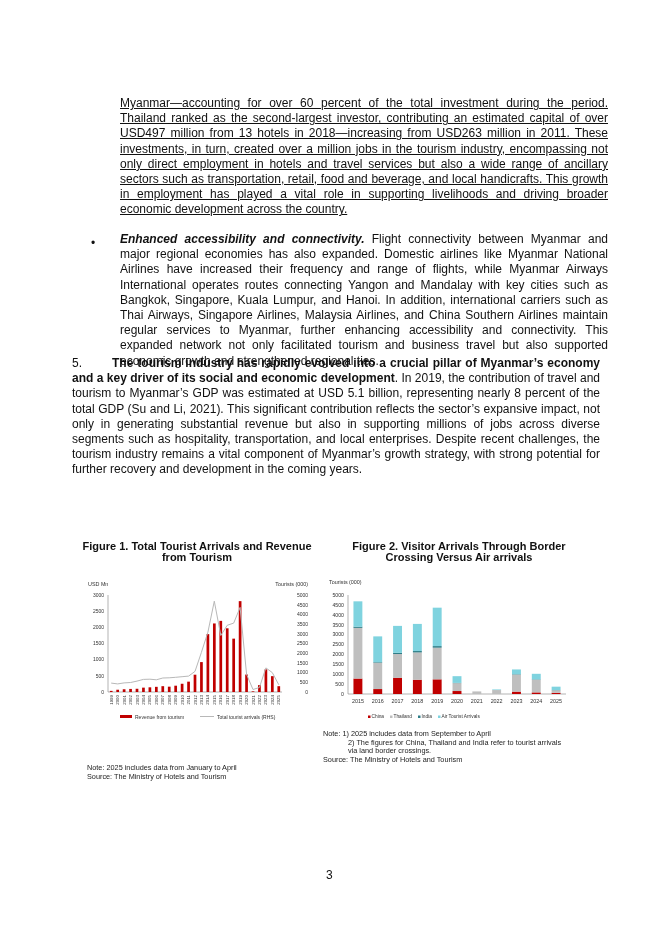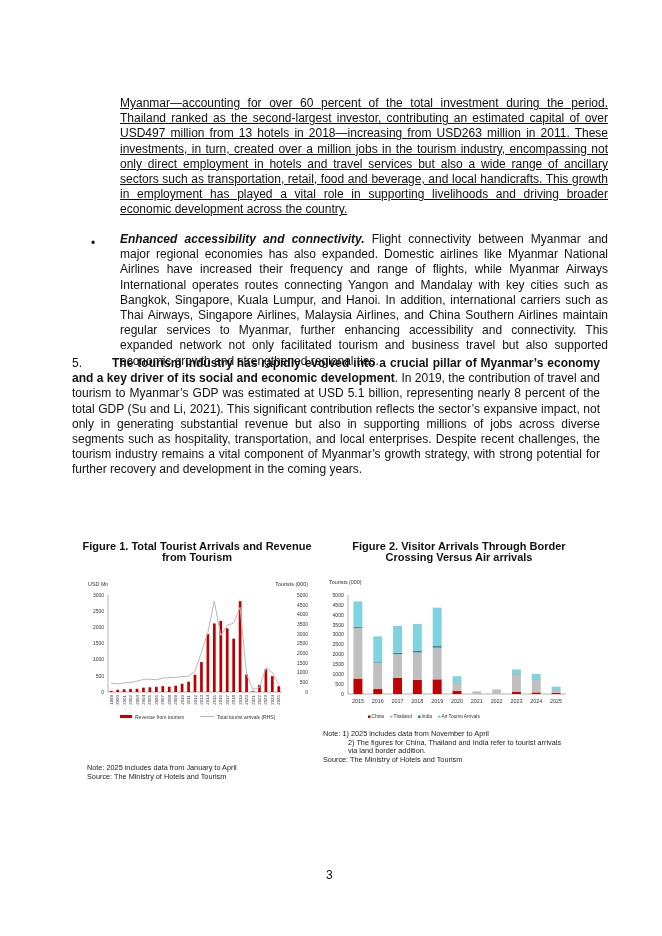--- a/index.html
+++ b/index.html
@@ -212,19 +212,19 @@
       <rect x="72" y="139.5" width="2.5" height="2.5" fill="#bfbfbf"></rect>
       <text x="75.5" y="142.3" font-size="4.8" fill="#333">Thailand</text>
       <rect x="100" y="139.5" width="2.5" height="2.5" fill="#2e7d87"></rect>
       <text x="103.5" y="142.3" font-size="4.8" fill="#333">India</text>
       <rect x="120" y="139.5" width="2.5" height="2.5" fill="#7fd3df"></rect>
       <text x="123.5" y="142.3" font-size="4.8" fill="#333">Air Tourist Arrivals</text>
     </g>
 </svg>
 
 <div class="note note2">
-  <div>Note: 1) 2025 includes data from November to April</div>
+  <div>Note: 1) 2025 includes data from September to April</div>
   <div class="indent">2) The figures for China, Thailand and India refer to tourist arrivals</div>
-  <div class="indent">via land border addition.</div>
+  <div class="indent">via land border crossings.</div>
   <div>Source: The Ministry of Hotels and Tourism</div>
 </div>
 
 <div class="page-num">3</div>
 
 </body></html>

